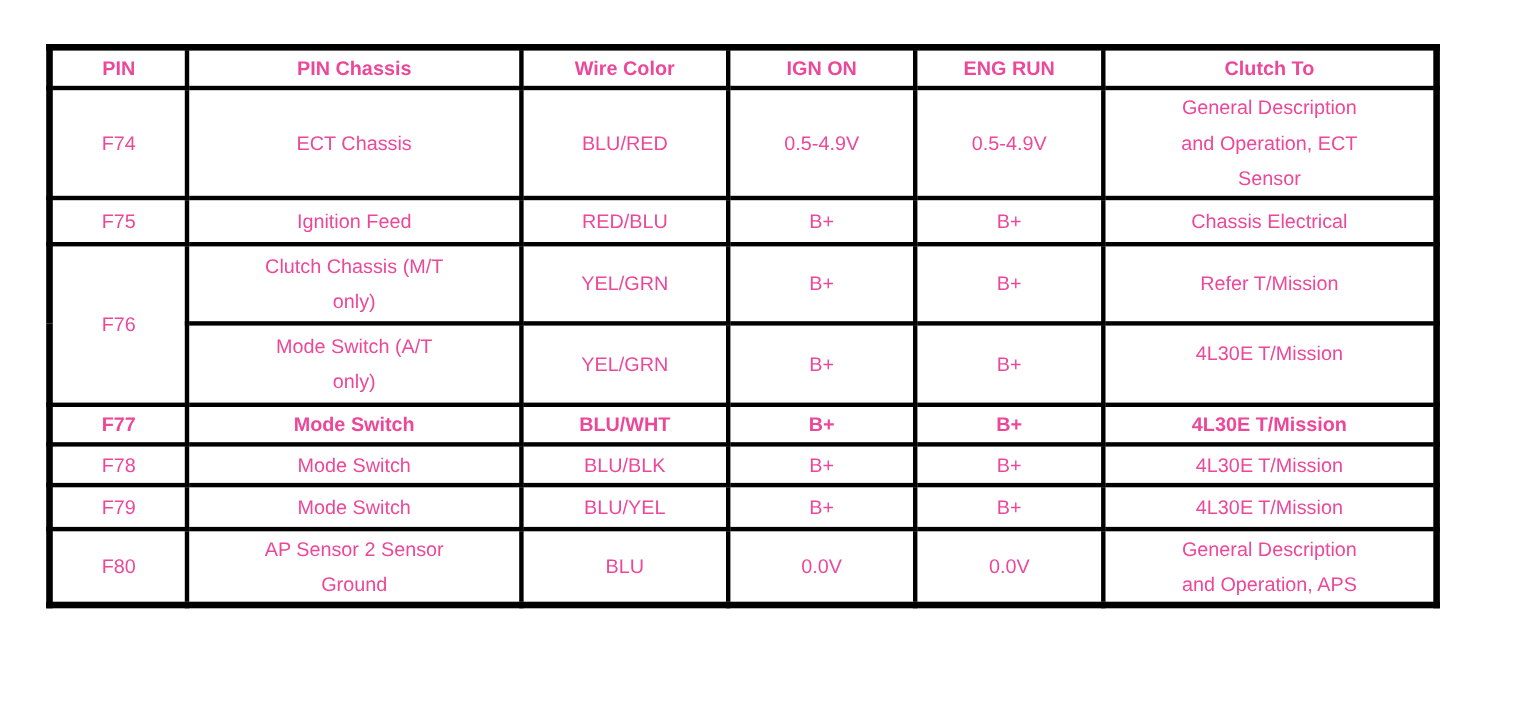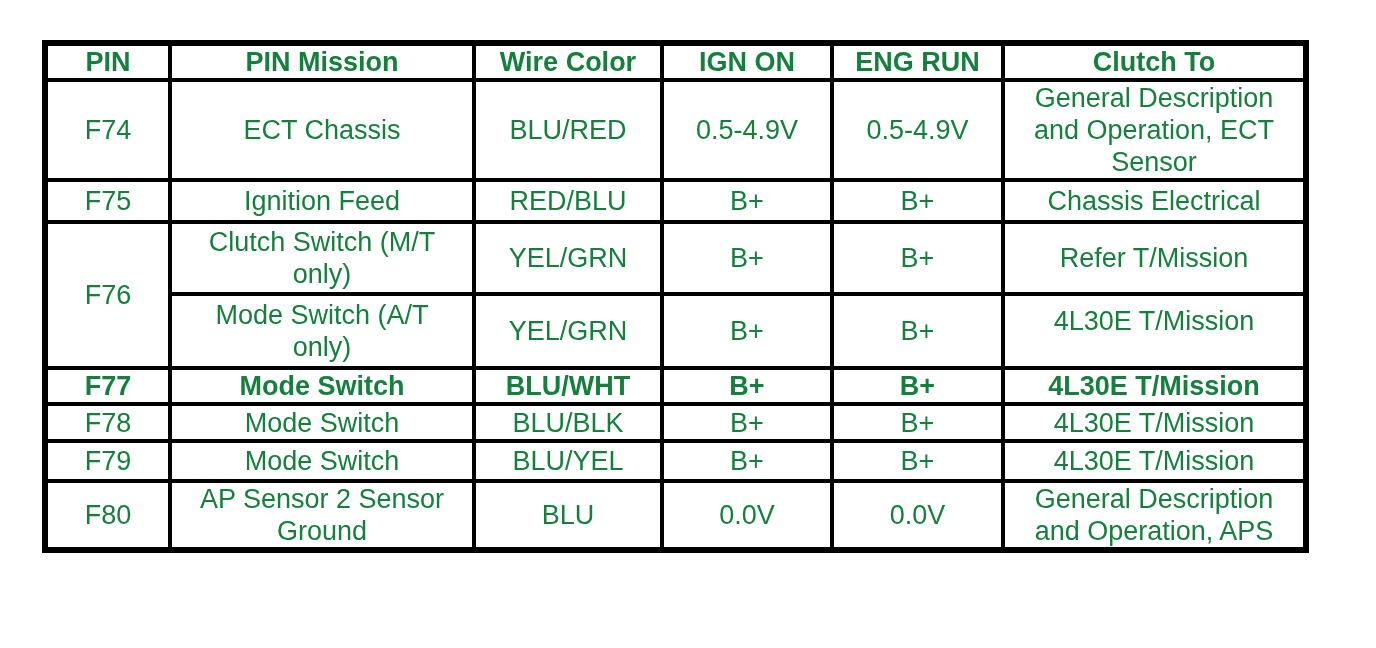--- a/index.html
+++ b/index.html
@@ -21,26 +21,26 @@
     border-collapse: collapse;
     table-layout: fixed;
     background: #ffffff;
     border: 6px solid #000000;
   }
   .pin-table th,
   .pin-table td {
     border: 4px solid #000000;
     text-align: center;
     vertical-align: middle;
-    font-size: 27px;
+    font-size: 18px;
     line-height: 32px;
     white-space: pre-line;
     padding: 0 6px;
     overflow: hidden;
-    color: #15803d;
+    color: #ec4899;
   }
   .pin-table th {
     font-weight: bold;
   }
   tr.r-head  { height: 31px;  }
   tr.r-f74   { height: 100px; }
   tr.r-f75   { height: 42px;  }
   tr.r-f76a  { height: 72px;  }
   tr.r-f76b  { height: 74px; margin-top: 44px;  }
   tr.r-f77   { height: 33px; font-weight: bold;  }
@@ -60,21 +60,21 @@
     <col style="width:125px">
     <col style="width:304px">
     <col style="width:188px">
     <col style="width:170px">
     <col style="width:171px">
     <col style="width:303px">
   </colgroup>
   <thead>
     <tr class="r-head">
       <th>PIN</th>
-      <th>PIN Mission</th>
+      <th>PIN Chassis</th>
       <th>Wire Color</th>
       <th>IGN ON</th>
       <th>ENG RUN</th>
       <th>Clutch To</th>
     </tr>
   </thead>
   <tbody>
     <tr class="r-f74">
       <td>F74</td>
       <td>ECT Chassis</td>
@@ -88,21 +88,21 @@
     <tr class="r-f75">
       <td>F75</td>
       <td>Ignition Feed</td>
       <td>RED/BLU</td>
       <td>B+</td>
       <td>B+</td>
       <td>Chassis Electrical</td>
     </tr>
     <tr class="r-f76a">
       <td rowspan="2">F76</td>
-      <td>Clutch Switch (M/T
+      <td>Clutch Chassis (M/T
 only)</td>
       <td>YEL/GRN</td>
       <td>B+</td>
       <td>B+</td>
       <td>Refer T/Mission</td>
     </tr>
     <tr class="r-f76b">
       <td>Mode Switch (A/T
 only)</td>
       <td>YEL/GRN</td>

